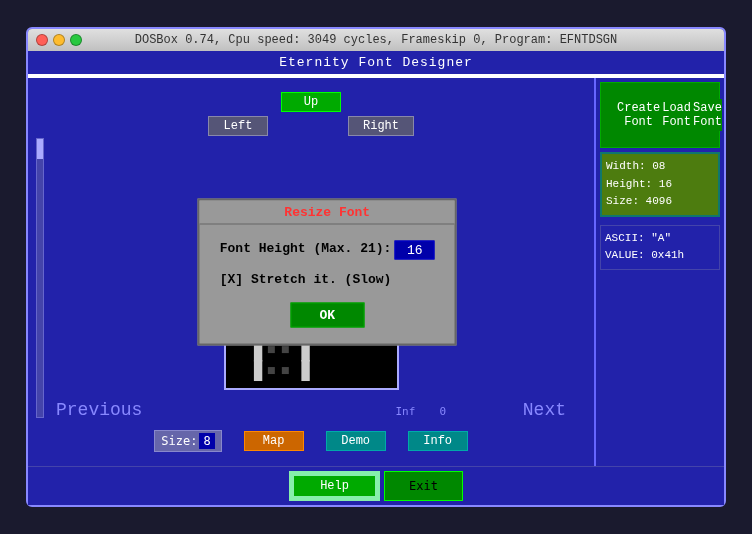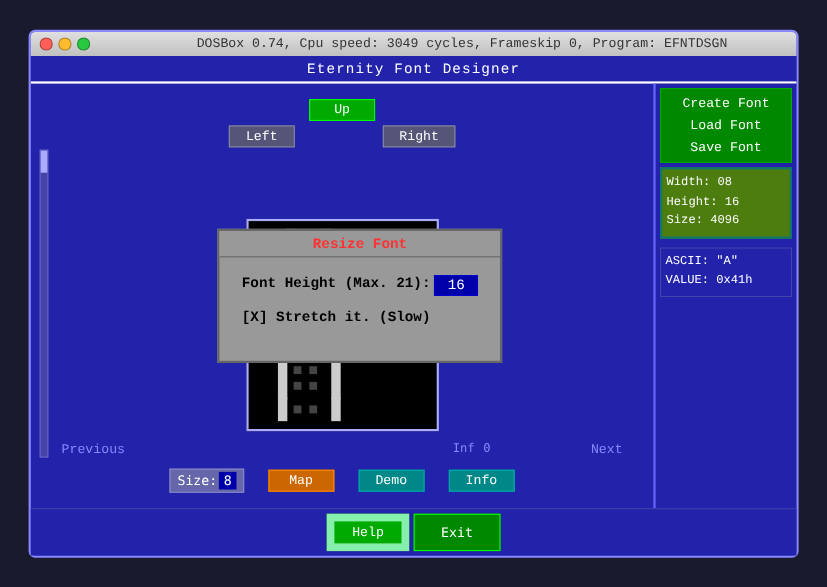--- a/index.html
+++ b/index.html
@@ -49,30 +49,29 @@
     .tl-min { background: #febc2e; }
     .tl-max { background: #28c840; }
 
     .title-text {
       position: absolute;
       left: 50%;
       transform: translateX(-50%);
       font-size: 12px;
       color: #333;
       white-space: nowrap;
-      margin-left: 44px;
     }
 
     .app-title-bar {
       background: #2222aa;
       color: #ffffff;
       text-align: center;
       font-size: 13px;
       padding: 4px 12px;
-      border-bottom: 2px solid #ffffff;
+      border-bottom: 4px solid #ffffff;
       letter-spacing: 1px;
     }
 
     .main-content {
       display: flex;
       flex: 1;
       overflow: hidden;
     }
 
     .left-panel {
@@ -128,41 +127,40 @@
 
     .nav-prev-next {
       display: flex;
       justify-content: space-between;
       padding: 4px 20px;
       width: 100%;
     }
 
     .nav-text {
       color: #8888ff;
-      font-size: 12px;
+      font-size: 18px;
       cursor: pointer;
     }
 
     .right-panel {
       width: 130px;
       background: #2222aa;
       border-left: 2px solid #6666ff;
       display: flex;
       flex-direction: column;
       padding: 4px;
       gap: 4px;
     }
 
     .right-top-buttons {
       display: flex;
-      flex-direction: column;
       gap: 2px;
       background: #008800;
       border: 1px solid #00aa00;
-      padding: 4px;
+      padding: 16px;
     }
 
     .right-btn {
       background: #008800;
       color: #ffffff;
       border: none;
       font-family: 'Courier New', Courier, monospace;
       font-size: 12px;
       cursor: pointer;
       text-align: center;
@@ -186,24 +184,24 @@
       font-size: 11px;
       padding: 4px;
       line-height: 1.6;
       border: 1px solid #4444aa;
       margin-top: 4px;
     }
 
     .help-btn {
       background: #00aa00;
       color: #fff;
-      border: 7px solid #86efac;
+      border: 5px solid #86efac;
       font-family: 'Courier New', Courier, monospace;
       font-size: 12px;
-      padding: 3px 16px;
+      padding: 3px 26px;
       cursor: pointer;
     }
 
     .exit-btn {
       background: #008800;
       color: #fff;
       border: 1px solid #00ff00;
       font-family: 'Courier New', Courier, monospace;
       font-size: 12px;
       padding: 3px 24px;
@@ -382,21 +380,21 @@
       <div class="bottom-toolbar">
         <div style="display:flex; gap:2px; align-items:center; background:#6666aa; border:1px solid #8888cc; padding:2px 6px;">
           <span style="color:#ffffff; font-size:12px; font-family:monospace;">Size:</span>
           <span style="color:#ffffff; font-size:12px; font-family:monospace; background:#0000aa; padding:1px 4px;">8</span>
         </div>
         <button class="dos-btn dos-btn-orange">Map</button>
         <button class="dos-btn dos-btn-teal">Demo</button>
         <button class="dos-btn dos-btn-teal">Info</button>
       </div>
 
-      <div style="position:absolute; bottom:48px; right:148px; display:flex; gap:8px;justify-content:space-between;">
+      <div style="position:absolute; bottom:48px; right:148px; display:flex; gap:24px;justify-content:space-between;">
         <span style="color:#8888ff; font-size:11px; font-family:monospace;">Inf</span>
         <span style="color:#8888ff; font-size:11px; font-family:monospace;">0</span>
       </div>
     </div>
 
     <div class="right-panel">
 
       <div class="right-top-buttons">
         <button class="right-btn">Create Font</button>
         <button class="right-btn">Load Font</button>
@@ -418,21 +416,24 @@
     <div class="modal">
       <div class="modal-title">Resize Font</div>
       <div class="modal-body">
         <div class="modal-row">
           <label>Font Height (Max. 21):</label>
           <input class="modal-input" type="text" value="16" style="">
         </div>
         <div class="modal-checkbox-row">
           <span>[X] Stretch it. (Slow)</span>
         </div>
+        <div class="modal-ok-row">
+          <button class="ok-btn">OK</button>
+        </div>
       </div>
     </div>
   </div>
 
   <div style="display:flex; justify-content:center; gap:4px; padding:4px 8px; background:#2222aa; border-top:1px solid #4444aa;">
     <button class="help-btn">Help</button>
-    <button class="exit-btn" style="background:#008800; border:1px solid #00ff00; color:#ffffff; font-family:monospace; font-size:12px; padding:3px 24px; cursor:pointer;">Exit</button>
+    <button class="exit-btn" style="background:#008800; border:1px solid #00ff00; color:#000000; font-family:monospace; font-size:12px; padding:3px 24px; cursor:pointer;">Exit</button>
   </div>
 </div>
 
 </body></html>

